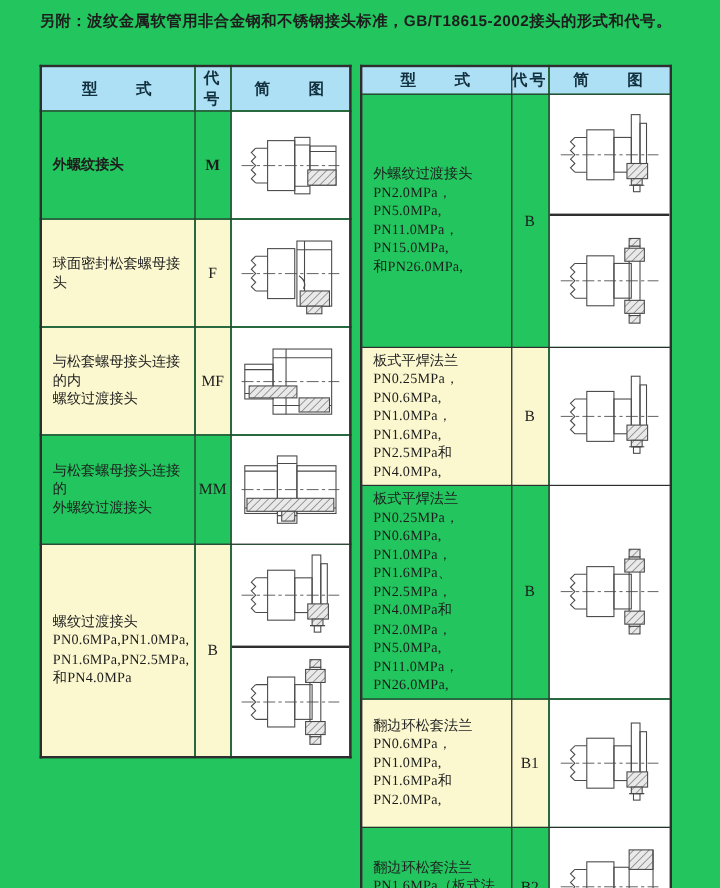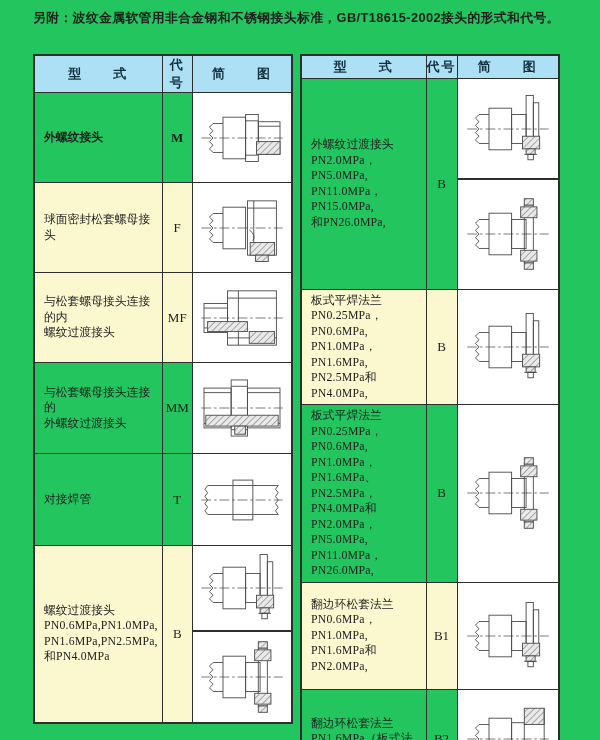--- a/index.html
+++ b/index.html
@@ -155,42 +155,20 @@
                   <line x1="36" y1="18" x2="54" y2="18"></line>
                   <line x1="36" y1="66" x2="54" y2="66"></line>
                   <rect x="54" y="20" width="36" height="44"></rect>
                   <line x1="54" y1="25" x2="90" y2="25"></line>
                   <line x1="54" y1="59" x2="90" y2="59"></line>
                   <rect x="8" y="50" width="80" height="12" fill="url(#ht2)"></rect>
                   <rect x="40" y="62" width="12" height="9" fill="url(#ht2)"></rect>
                 </g>
               </svg></td>
           </tr>
-          <tr style="height: 92px;">
-            <td class="type">
-              <div>对接焊管</div>
-            </td>
-            <td class="code">T</td>
-            <td class="dg"><svg class="diagram" viewBox="0 0 96 84" width="94" height="76">
-                <defs>
-                  <pattern id="ht4" width="5" height="5" patternUnits="userSpaceOnUse" patternTransform="rotate(45)">
-                    <rect width="5" height="5" fill="#e9e9e9"></rect>
-                    <line x1="0" y1="0" x2="0" y2="5" stroke="#777" stroke-width="1.3"></line>
-                  </pattern>
-                </defs>
-                <g stroke="#4a4a4a" stroke-width="1" fill="none">
-                  <line x1="3" y1="42" x2="93" y2="42" stroke-dasharray="11 3 3 3" stroke-width="0.8"></line>
-                  <path d="M10,26 l-3,4 3,4 -3,4 3,4 -3,4 3,4 -3,4 3,4"></path>
-                  <path d="M88,26 l-3,4 3,4 -3,4 3,4 -3,4 3,4 -3,4 3,4"></path>
-                  <line x1="10" y1="26" x2="88" y2="26"></line>
-                  <line x1="10" y1="58" x2="88" y2="58"></line>
-                  <rect x="38" y="20" width="22" height="44"></rect>
-                </g>
-              </svg></td>
-          </tr>
           <tr style="height: 177px;">
             <td class="type hl">
               <div>螺纹过渡接头</div>
               <div class="lat">PN0.6MPa,PN1.0MPa,</div>
               <div class="lat">PN1.6MPa,PN2.5MPa,</div>
               <div class="lat">和PN4.0MPa</div>
             </td>
             <td class="code hl">B</td>
             <td class="dg">
               <div class="sub sub-top" style="height: 86px;">

